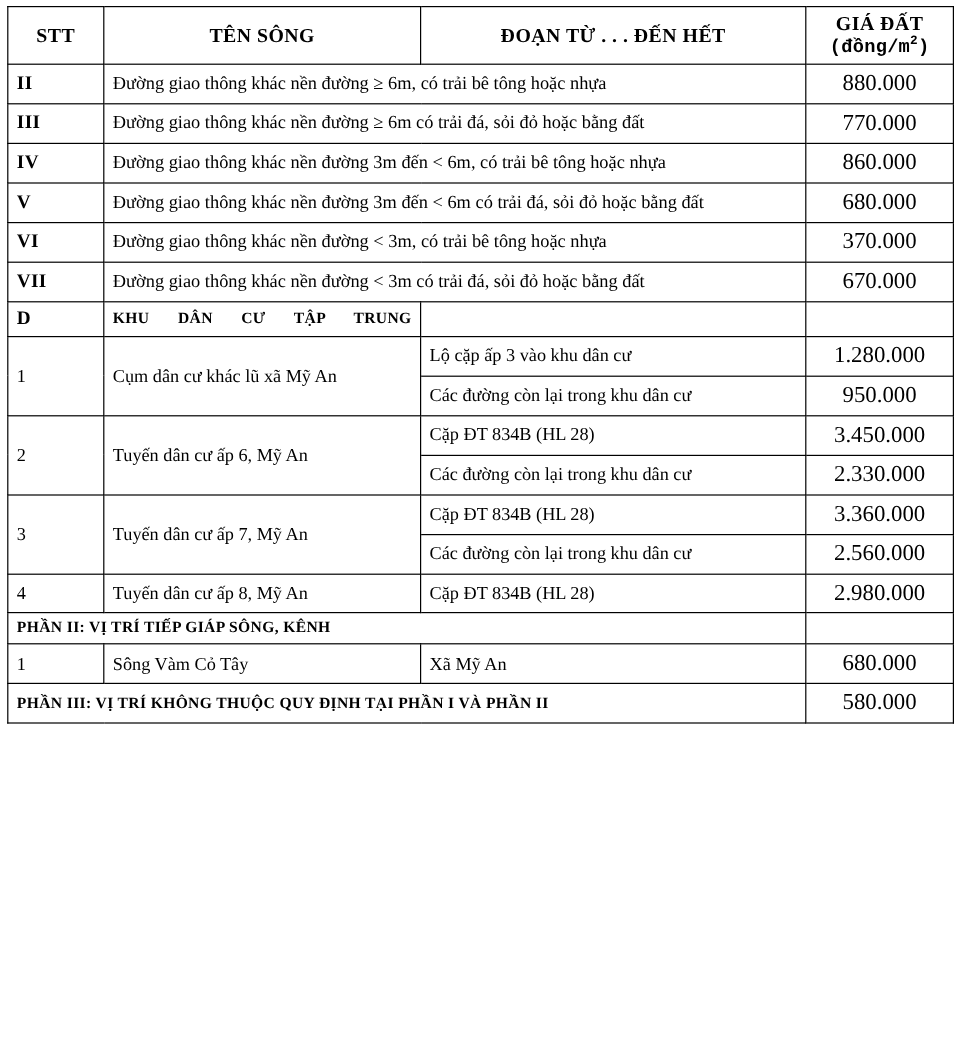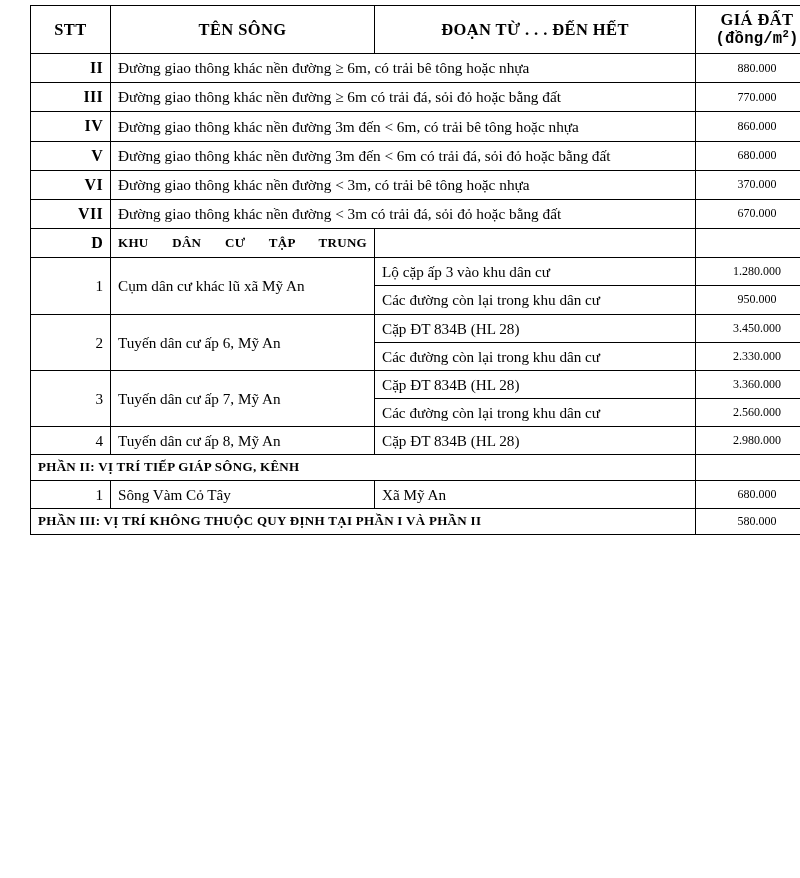--- a/index.html
+++ b/index.html
@@ -13,21 +13,20 @@
     font-family: "Liberation Serif", "DejaVu Serif", serif;
     color: #000000;
     -webkit-font-smoothing: antialiased;
   }
   .sheet {
     width: 721px;
     height: 878px;
     box-sizing: border-box;
     padding: 5px 6px 4px 6px;
     background: #ffffff;
-    margin-left: 24px;
   }
   table.price-table {
     width: 100%;
     border-collapse: collapse;
     table-layout: fixed;
     font-size: 15.2px;
     line-height: 1.26;
   }
   table.price-table td,
   table.price-table th {
@@ -49,25 +48,25 @@
     letter-spacing: 0.4px;
     padding: 9px 4px 10px 4px;
     line-height: 1.22;
   }
   th.hdr .sub {
     display: block;
     font-size: 15.6px;
     letter-spacing: 0.2px;
     font-family: Liberation Mono, monospace;
   }
-  .ctr       { text-align: right; }
+  .ctr       { text-align: left; }
   .lft       { text-align: left; }
   .just      { text-align: justify; text-align-last: justify; }
   .roman     { font-weight: bold; font-size: 16px; letter-spacing: 0.3px; }
-  .num       { text-align: center; font-size: 12px; white-space: nowrap; }
+  .num       { text-align: center; font-size: 19px; white-space: nowrap; }
   .desc      { font-weight: normal; font-size: 15.3px; line-height: 1.3; }
   .plain     { font-size: 15.2px; }
   .sect      { font-weight: bold; font-size: 13px; letter-spacing: 0.3px; line-height: 1.3; }
   .sect-just { text-align: justify; text-align-last: left; }
   .pad-tall  { padding-top: 10px; padding-bottom: 10px; }
   .pad-mid   { padding-top: 8px; padding-bottom: 8px; }
   sup { font-size: 0.68em; vertical-align: super; line-height: 0; }
 </style>
 </head>
 <body>

